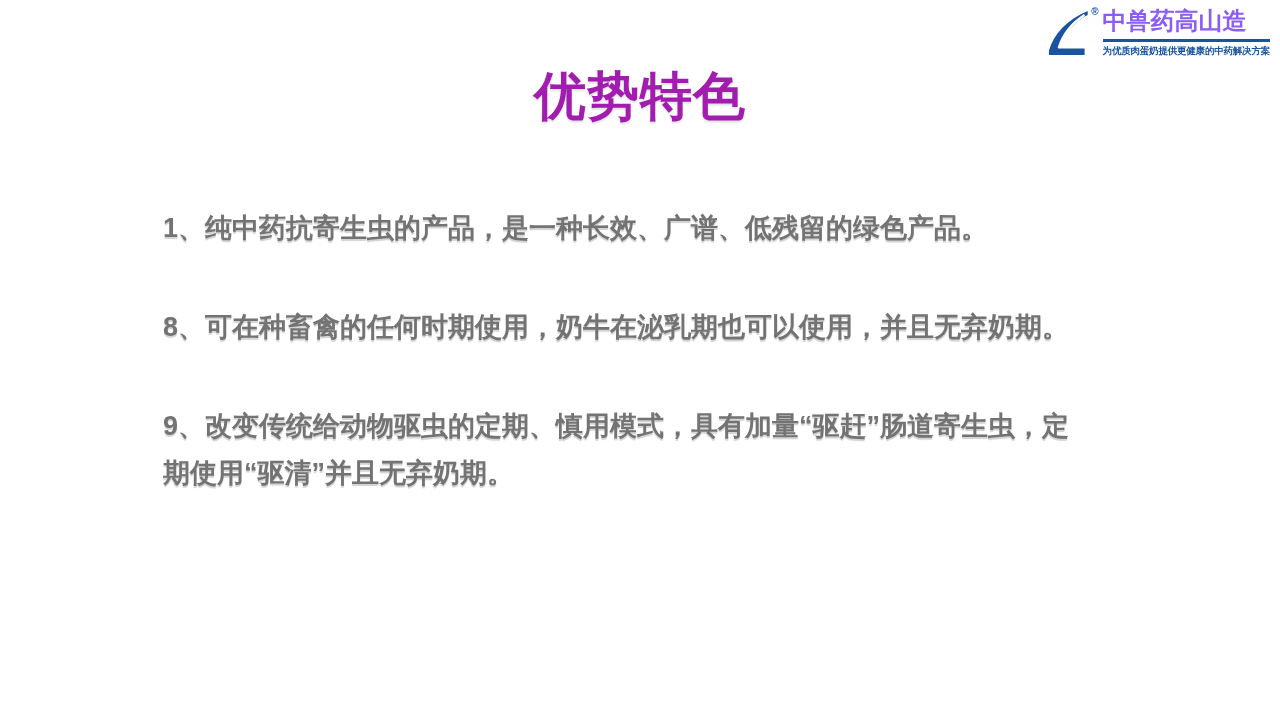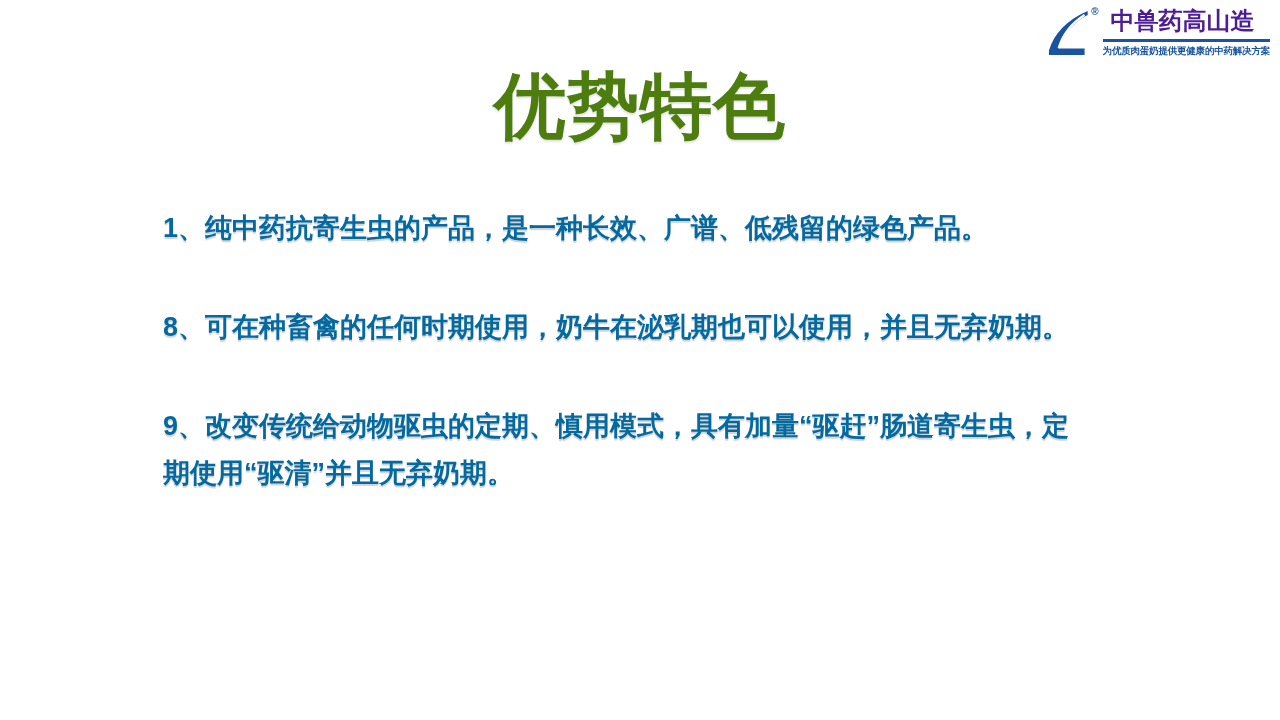--- a/index.html
+++ b/index.html
@@ -34,25 +34,25 @@
   .reg-mark {
     font-size: 10px;
     font-weight: bold;
     color: #1A54A0;
     margin: 2px 4px 0 2px;
     line-height: 1;
   }
   .logo-text { display: flex; flex-direction: column; }
   .brand-row {
     display: flex;
-    justify-content: center;
+    justify-content: flex-start;
     width: 160px;
     font-size: 24px;
     font-weight: 900;
-    color: #4c1d95;
+    color: #8b5cf6;
     line-height: 1.35;
     white-space: nowrap;
   }
   .brand-rule {
     height: 3px;
     background: #1A54A0;
     margin-top: 2px;
   }
   .tagline {
     font-size: 9.5px;
@@ -65,35 +65,35 @@
   }
 
   
   .title {
     position: absolute;
     top: 70px;
     left: 0;
     width: 100%;
     margin: 0;
     text-align: center;
-    font-size: 72px;
+    font-size: 52px;
     line-height: 1;
     font-weight: 900;
-    color: #4d7c0f;
+    color: #a21caf;
     letter-spacing: 1px;
     text-shadow: 0 2px 2px rgba(0,0,0,0.12);
   }
 
   
   .bullets {
     position: absolute;
     left: 163px;
     top: 205px;
     width: 980px;
-    color: #0369a1;
+    color: #737373;
     font-size: 27px;
     font-weight: bold;
   }
   .bullets .para { margin: 0 0 52px 0; }
   .bullets .line {
     line-height: 47px;
     white-space: nowrap;
     text-shadow: 0 2px 1px rgba(0,0,0,0.18);
   }
 </style>

